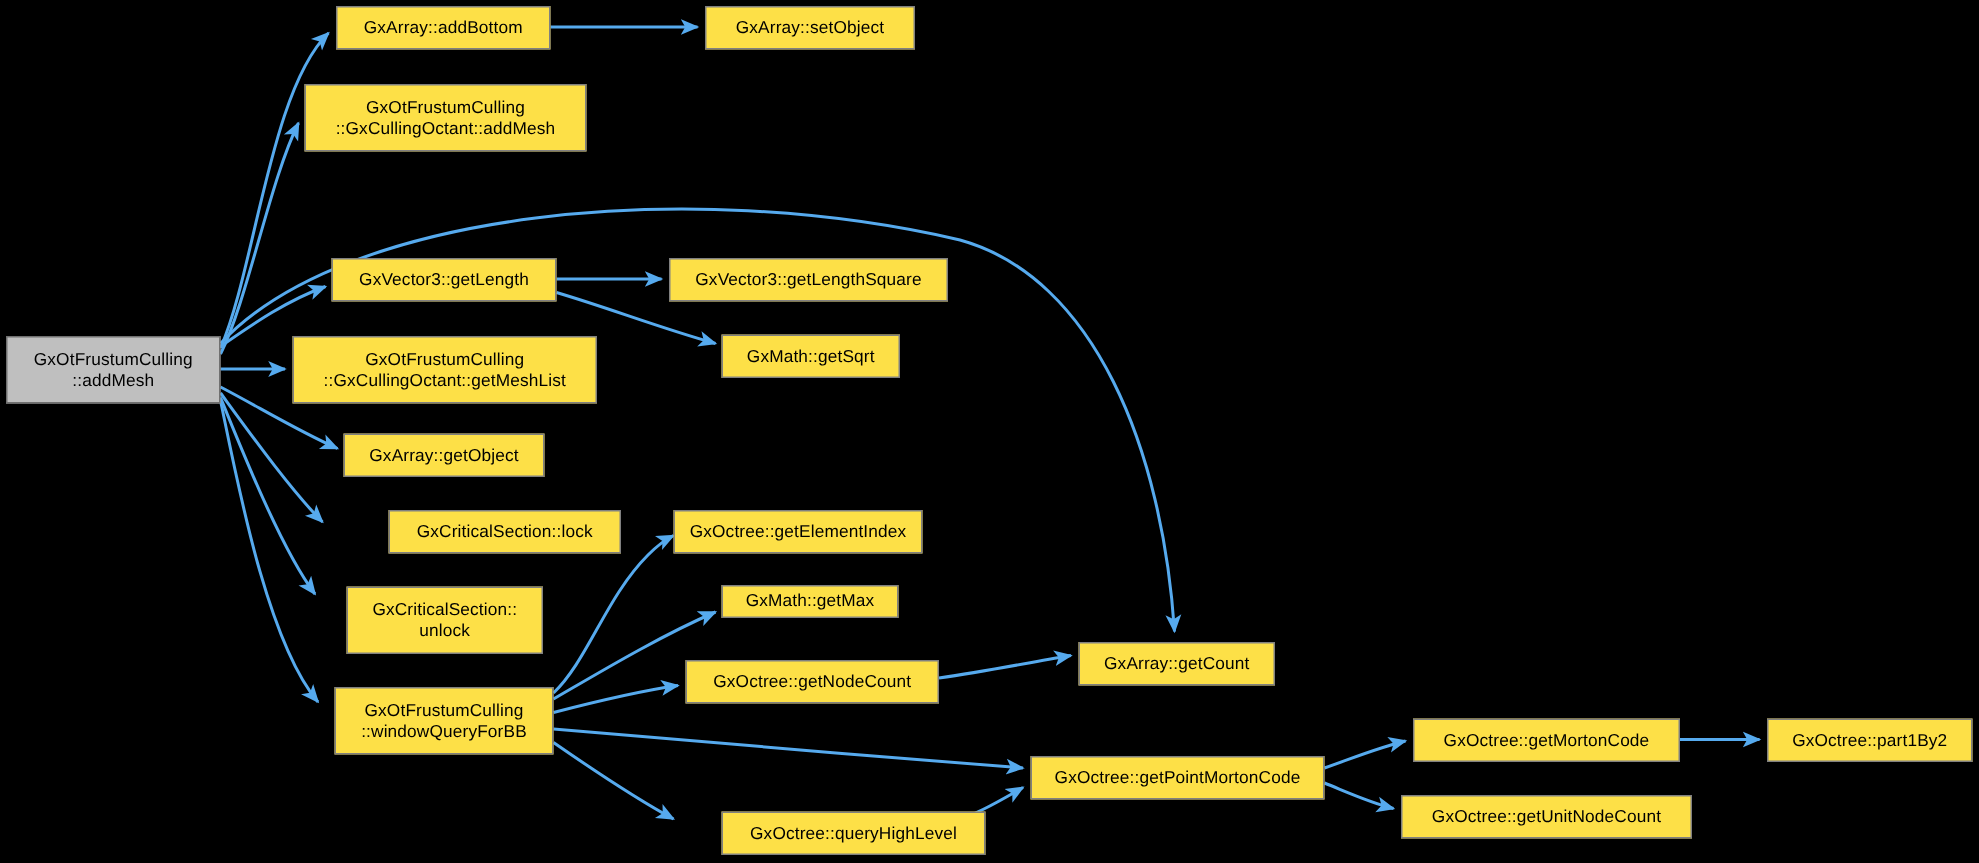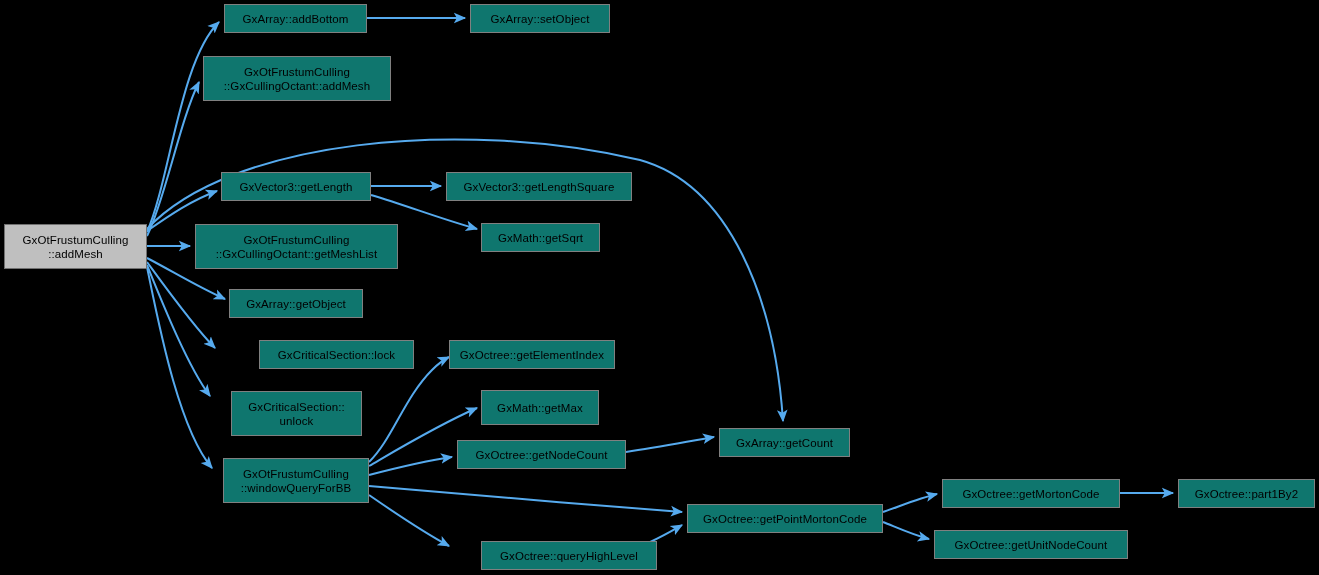--- a/index.html
+++ b/index.html
@@ -19,21 +19,21 @@
   #edge-layer {
     position: absolute;
     left: 0; top: 0;
     width: 1319px;
     height: 575px;
     pointer-events: none;
   }
   .node {
     position: absolute;
     box-sizing: border-box;
-    background: #0f766e;
+    background: #fde047;
     border: 1px solid #808080;
     color: #000000;
     font-size: 11.5px;
     line-height: 14px;
     text-align: center;
     display: flex;
     align-items: center;
     justify-content: center;
     letter-spacing: 0.1px;
     white-space: pre-line;
@@ -97,21 +97,21 @@
       <div class="node" style="left: 195px; top: 224px; width: 203px; height: 45px;"><span class="node-label">GxOtFrustumCulling
 ::GxCullingOctant::getMeshList</span></div>
       <div class="node" style="left: 481px; top: 223px; width: 119px; height: 29px;"><span class="node-label">GxMath::getSqrt</span></div>
       <div class="node" style="left: 229px; top: 289px; width: 134px; height: 29px;"><span class="node-label">GxArray::getObject</span></div>
       <div class="node" style="left: 219px; top: 340px; width: 155px; height: 29px; margin-left: 40px;"><span class="node-label">GxCriticalSection::lock</span></div>
       <div class="node" style="left: 231px; top: 391px; width: 131px; height: 45px;"><span class="node-label">GxCriticalSection::
 unlock</span></div>
       <div class="node" style="left: 223px; top: 458px; width: 146px; height: 45px;"><span class="node-label">GxOtFrustumCulling
 ::windowQueryForBB</span></div>
       <div class="node" style="left: 449px; top: 340px; width: 166px; height: 29px;"><span class="node-label">GxOctree::getElementIndex</span></div>
-      <div class="node" style="left: 481px; top: 390px; width: 118px; height: 35px;"><span class="node-label">GxMath::getMax</span></div>
+      <div class="node" style="left: 481px; top: 390px; width: 118px; height: 22px;"><span class="node-label">GxMath::getMax</span></div>
       <div class="node" style="left: 457px; top: 440px; width: 169px; height: 29px;"><span class="node-label">GxOctree::getNodeCount</span></div>
       <div class="node" style="left: 453px; top: 541px; width: 176px; height: 29px; margin-left: 28px;"><span class="node-label">GxOctree::queryHighLevel</span></div>
       <div class="node" style="left: 719px; top: 428px; width: 131px; height: 29px; align-items: center;"><span class="node-label">GxArray::getCount</span></div>
       <div class="node" style="left: 687px; top: 504px; width: 196px; height: 29px; text-align: center;"><span class="node-label">GxOctree::getPointMortonCode</span></div>
       <div class="node" style="left: 942px; top: 479px; width: 178px; height: 29px;"><span class="node-label">GxOctree::getMortonCode</span></div>
       <div class="node" style="left: 934px; top: 530px; width: 194px; height: 29px;"><span class="node-label">GxOctree::getUnitNodeCount</span></div>
       <div class="node" style="left: 1178px; top: 479px; width: 137px; height: 29px; justify-content: flex-end;"><span class="node-label">GxOctree::part1By2</span></div>
     </div>
 </div>
 

